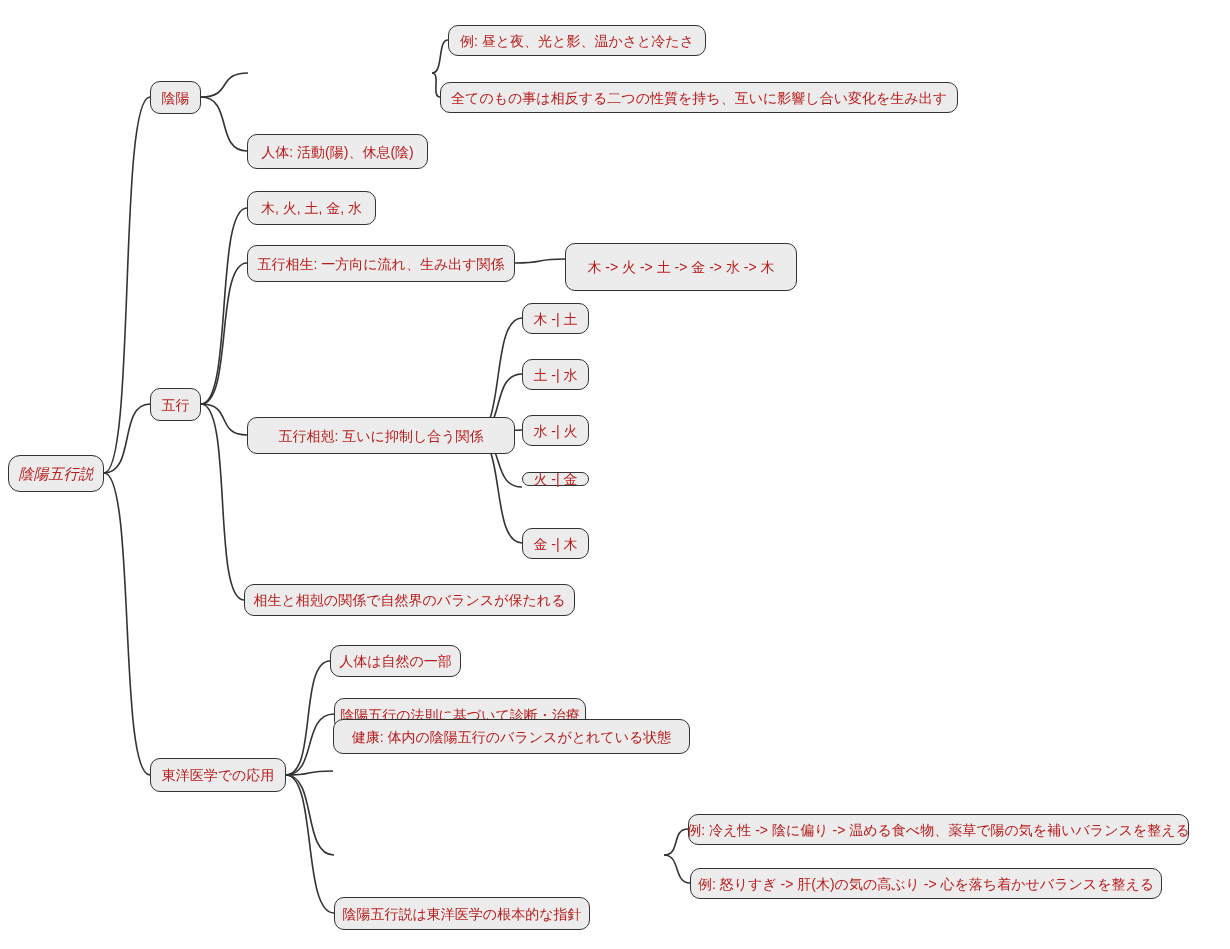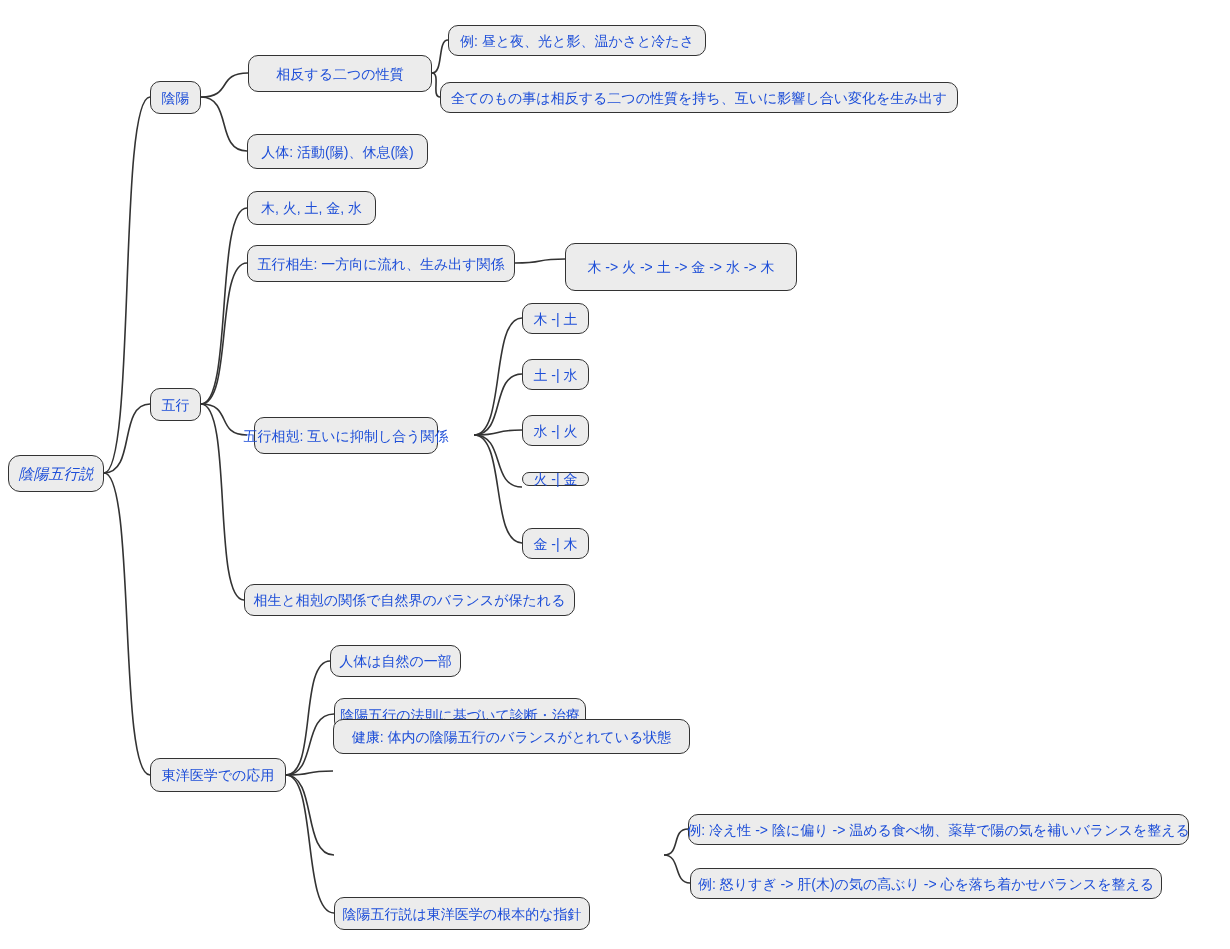--- a/index.html
+++ b/index.html
@@ -29,21 +29,21 @@
   .node {
     position: absolute;
     z-index: 1;
     box-sizing: border-box;
     display: flex;
     align-items: center;
     justify-content: center;
     background: #ececec;
     border: 1.7px solid #333333;
     border-radius: 10px;
-    color: #1d4ed8;
+    color: #b91c1c;
     font-size: 14px;
     line-height: 1;
     white-space: nowrap;
     text-align: center;
   }
   .node.root { border-radius: 12px; font-size: 15px; font-style: italic; }
 </style>
 </head>
 <body>
 
@@ -72,30 +72,29 @@
     <path d="M 286 775 C 317 775, 301 771, 333 771"></path>
     <path d="M 286 775 C 317 775, 302 855, 334 855"></path>
     <path d="M 286 775 C 317 775, 302 913, 334 913"></path>
     <path d="M 664 855 C 681 855, 671 829, 688 829"></path>
     <path d="M 664 855 C 681 855, 673 883, 690 883"></path>
   </svg>
 
   <div class="node root" style="left:8px;   top:455px; width:96px;  height:37px">陰陽五行説</div>
 
   <div class="node" style="left:150px; top:81px;  width:51px;  height:33px">陰陽</div>
-  <div class="node" style="left:248px; top:55px;  width:184px; height:37px">相反する二つの性質</div>
   <div class="node" style="left:448px; top:25px;  width:258px; height:31px">例: 昼と夜、光と影、温かさと冷たさ</div>
   <div class="node" style="left:440px; top:82px;  width:518px; height:31px">全てのもの事は相反する二つの性質を持ち、互いに影響し合い変化を生み出す</div>
   <div class="node" style="left:247px; top:134px; width:181px; height:35px">人体: 活動(陽)、休息(陰)</div>
 
   <div class="node" style="left:150px; top:388px; width:51px;  height:33px">五行</div>
   <div class="node" style="left:247px; top:191px; width:129px; height:34px">木, 火, 土, 金, 水</div>
   <div class="node" style="left:247px; top:245px; width:268px; height:37px">五行相生: 一方向に流れ、生み出す関係</div>
   <div class="node" style="left:565px; top:243px; width:232px; height:48px">木 -&gt; 火 -&gt; 土 -&gt; 金 -&gt; 水 -&gt; 木</div>
-  <div class="node" style="left:254px; top:417px; width:184px; height:37px">五行相剋: 互いに抑制し合う関係</div>
+  <div class="node" style="left:247px; top:417px; width:268px; height:37px">五行相剋: 互いに抑制し合う関係</div>
   <div class="node" style="left:522px; top:303px; width:67px;  height:31px">木 -| 土</div>
   <div class="node" style="left:522px; top:359px; width:67px;  height:31px">土 -| 水</div>
   <div class="node" style="left:522px; top:415px; width:67px;  height:31px">水 -| 火</div>
   <div class="node" style="left:522px; top:472px; width:67px;  height:14px">火 -| 金</div>
   <div class="node" style="left:522px; top:528px; width:67px;  height:31px">金 -| 木</div>
   <div class="node" style="left:244px; top:584px; width:331px; height:32px">相生と相剋の関係で自然界のバランスが保たれる</div>
 
   <div class="node" style="left:150px; top:758px; width:136px; height:34px">東洋医学での応用</div>
   <div class="node" style="left:330px; top:645px; width:131px; height:32px">人体は自然の一部</div>
   <div class="node" style="left:334px; top:698px; width:252px; height:33px">陰陽五行の法則に基づいて診断・治療</div>

